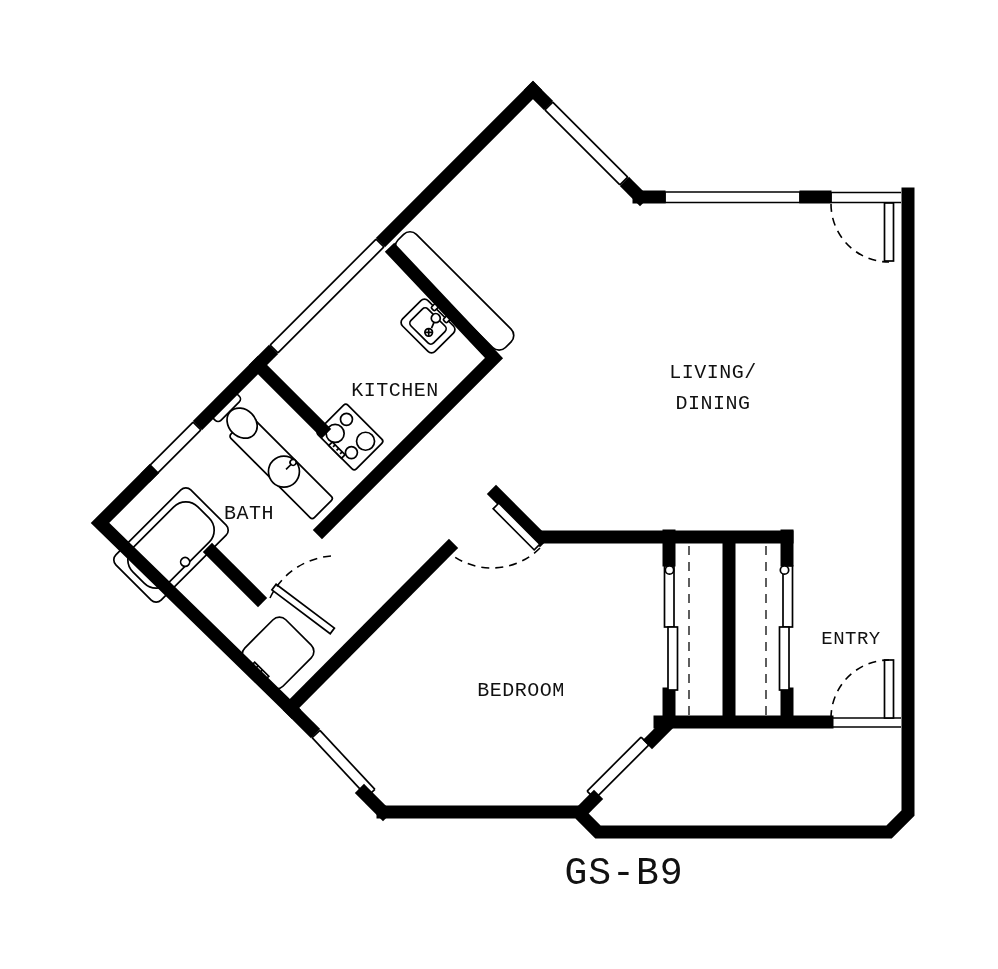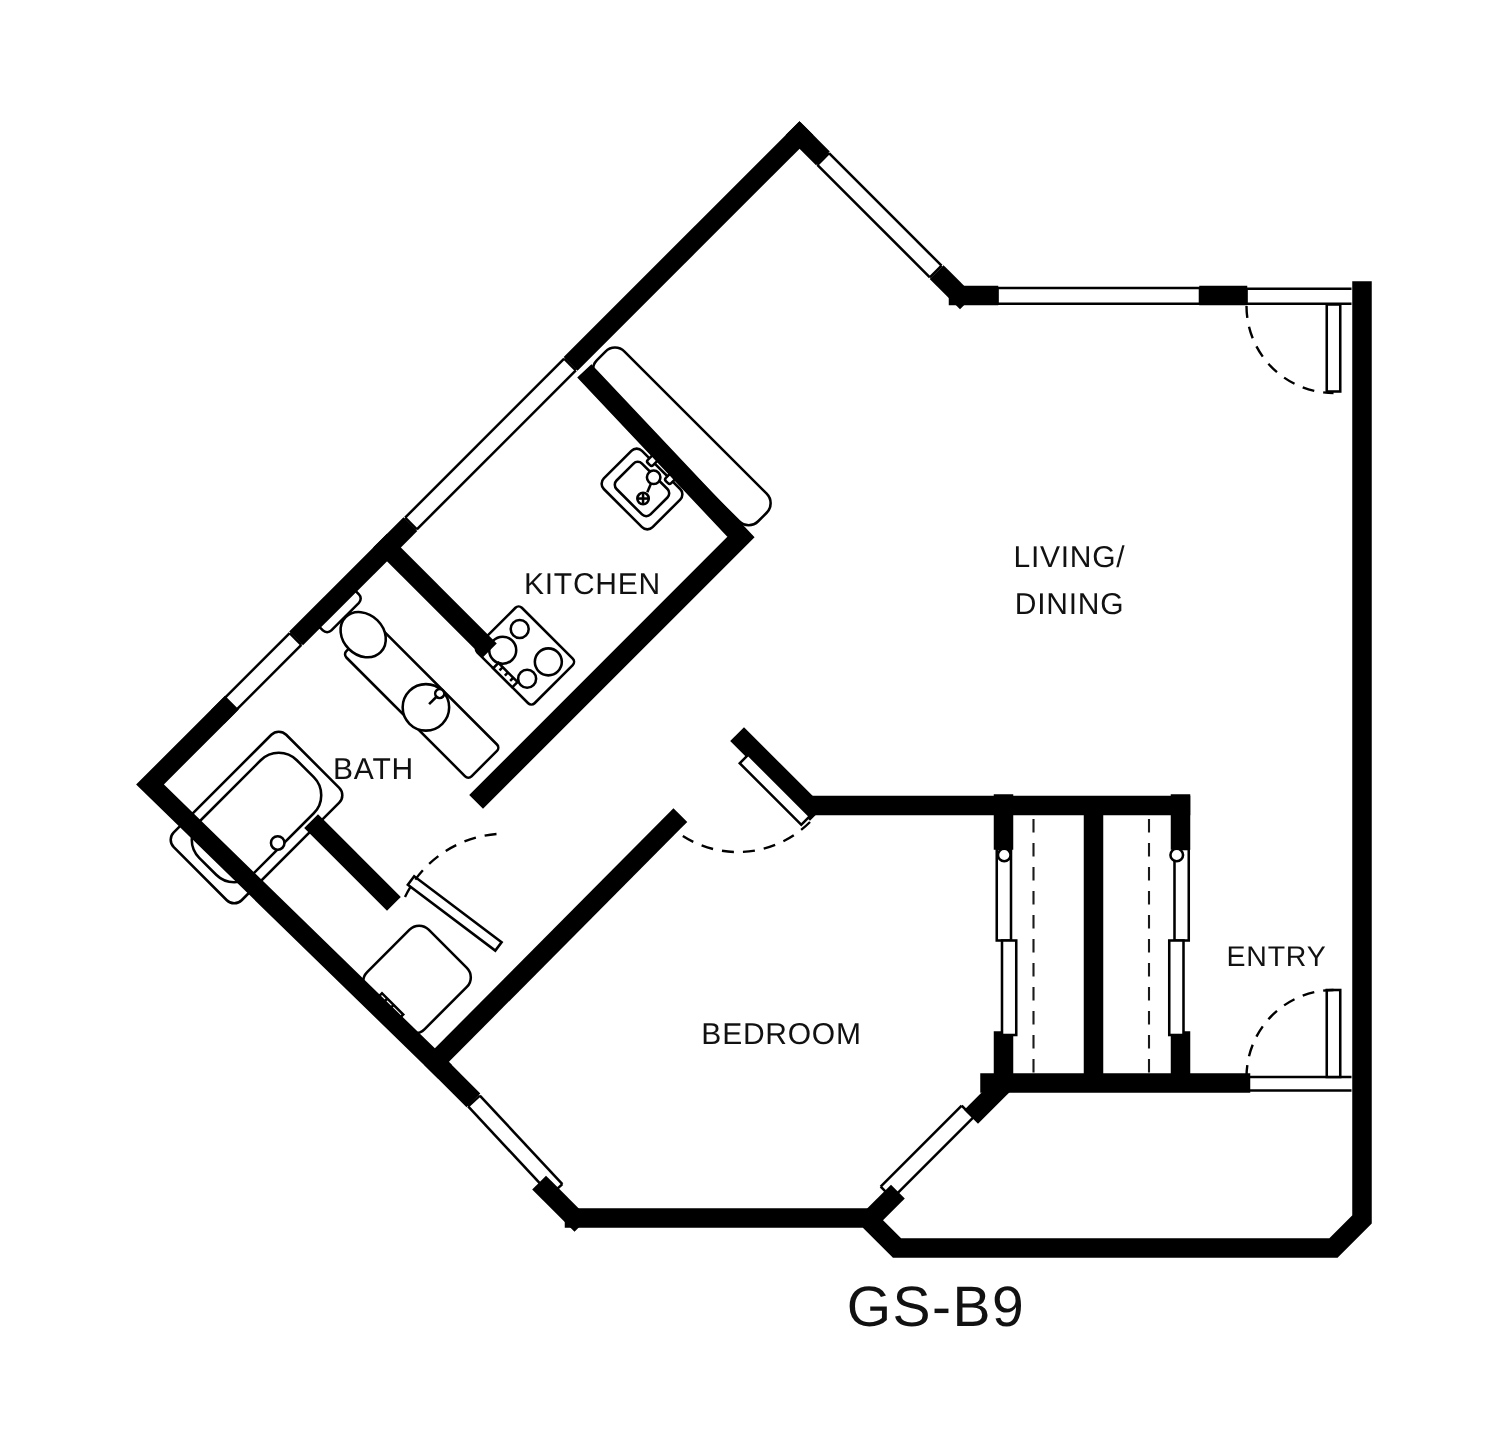--- a/index.html
+++ b/index.html
@@ -1,17 +1,17 @@
 <!DOCTYPE html>
 <html><head>
 <meta charset="utf-8">
 <style>
   html,body{margin:0;padding:0;background:#ffffff;}
   .page{position:relative;width:998px;height:969px;background:#fff;overflow:hidden;
-        font-family:Liberation Sans, sans-serif;}
+        font-family:Liberation Mono, monospace;}
   svg{display:block}
   .wall{stroke:#000;stroke-width:13;fill:none;stroke-linecap:square;stroke-linejoin:miter;}
   .thin{stroke:#000;stroke-width:1.7;fill:none;}
   .thinw{stroke:#000;stroke-width:1.7;fill:#fff;}
   .dash{stroke:#000;stroke-width:1.6;fill:none;stroke-dasharray:8 6;}
   .rod{stroke:#1a1a1a;stroke-width:1.4;fill:none;stroke-dasharray:9 7;}
   .room-label{font-size:20px;letter-spacing:.5px;fill:#111;text-anchor:middle;}
   .entry-label{font-size:19px;letter-spacing:.5px;fill:#111;text-anchor:middle;}
   .plan-code{font-size:38px;letter-spacing:1px;fill:#111;text-anchor:middle;}
 </style>

